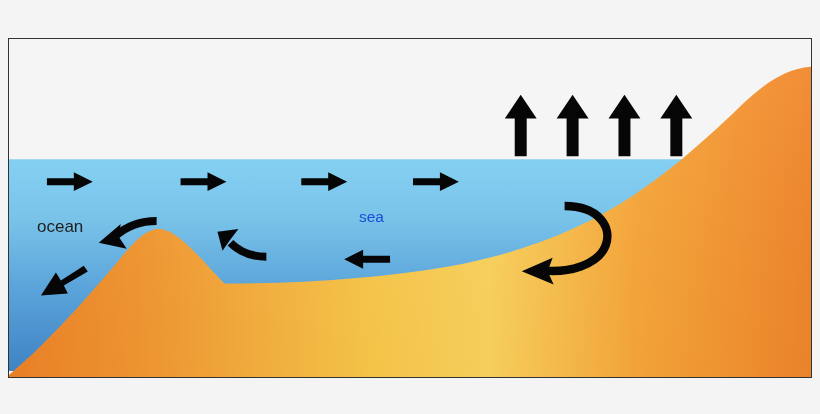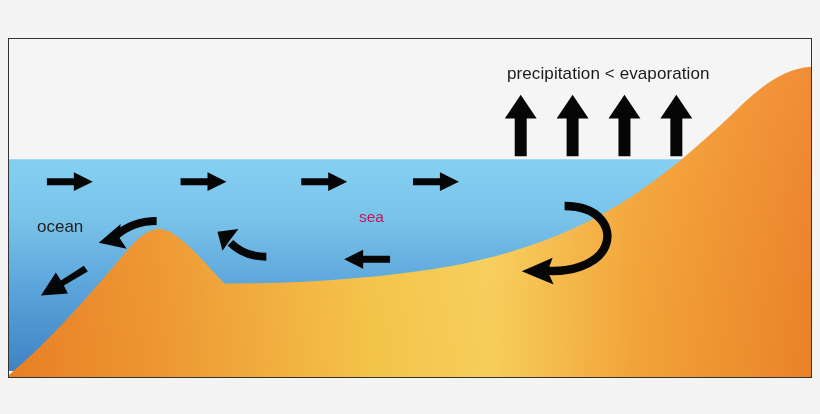--- a/index.html
+++ b/index.html
@@ -53,21 +53,21 @@
   #ocean-label {
     left: 28px;
     top: 178px;
     font-size: 17px;
     color: #1f1f1f;
   }
   #sea-label {
     left: 350px;
     top: 169px;
     font-size: 15.5px;
-    color: #be185d;
+    color: #1d4ed8;
   }
 </style>
 </head>
 <body>
 
 <div id="stage">
 
   <div id="figure-frame">
 
     <svg id="scene-svg" viewBox="0 0 804 340" preserveAspectRatio="none">
@@ -166,20 +166,19 @@
       <g>
         <path fill="none" stroke="#060606" stroke-width="8" d="M148,183 C130,183 117,189 107,198"></path>
         <path fill="#060606" d="M112,186 L90,205 L118,211 L110,199 Z"></path>
       </g>
 
       <g fill="#060606">
         <path d="M75,228 L52,243 L47,235 L32,258 L59,256 L55,248 L79,234 Z"></path>
       </g>
     </svg>
 
-    <div class="cap-text" id="precip-label">precipitation &lt; evaporation</div>
 
     <div class="cap-text" id="ocean-label">ocean</div>
 
     <div class="cap-text" id="sea-label">sea</div>
 
   </div>
 </div>
 
 </body></html>

